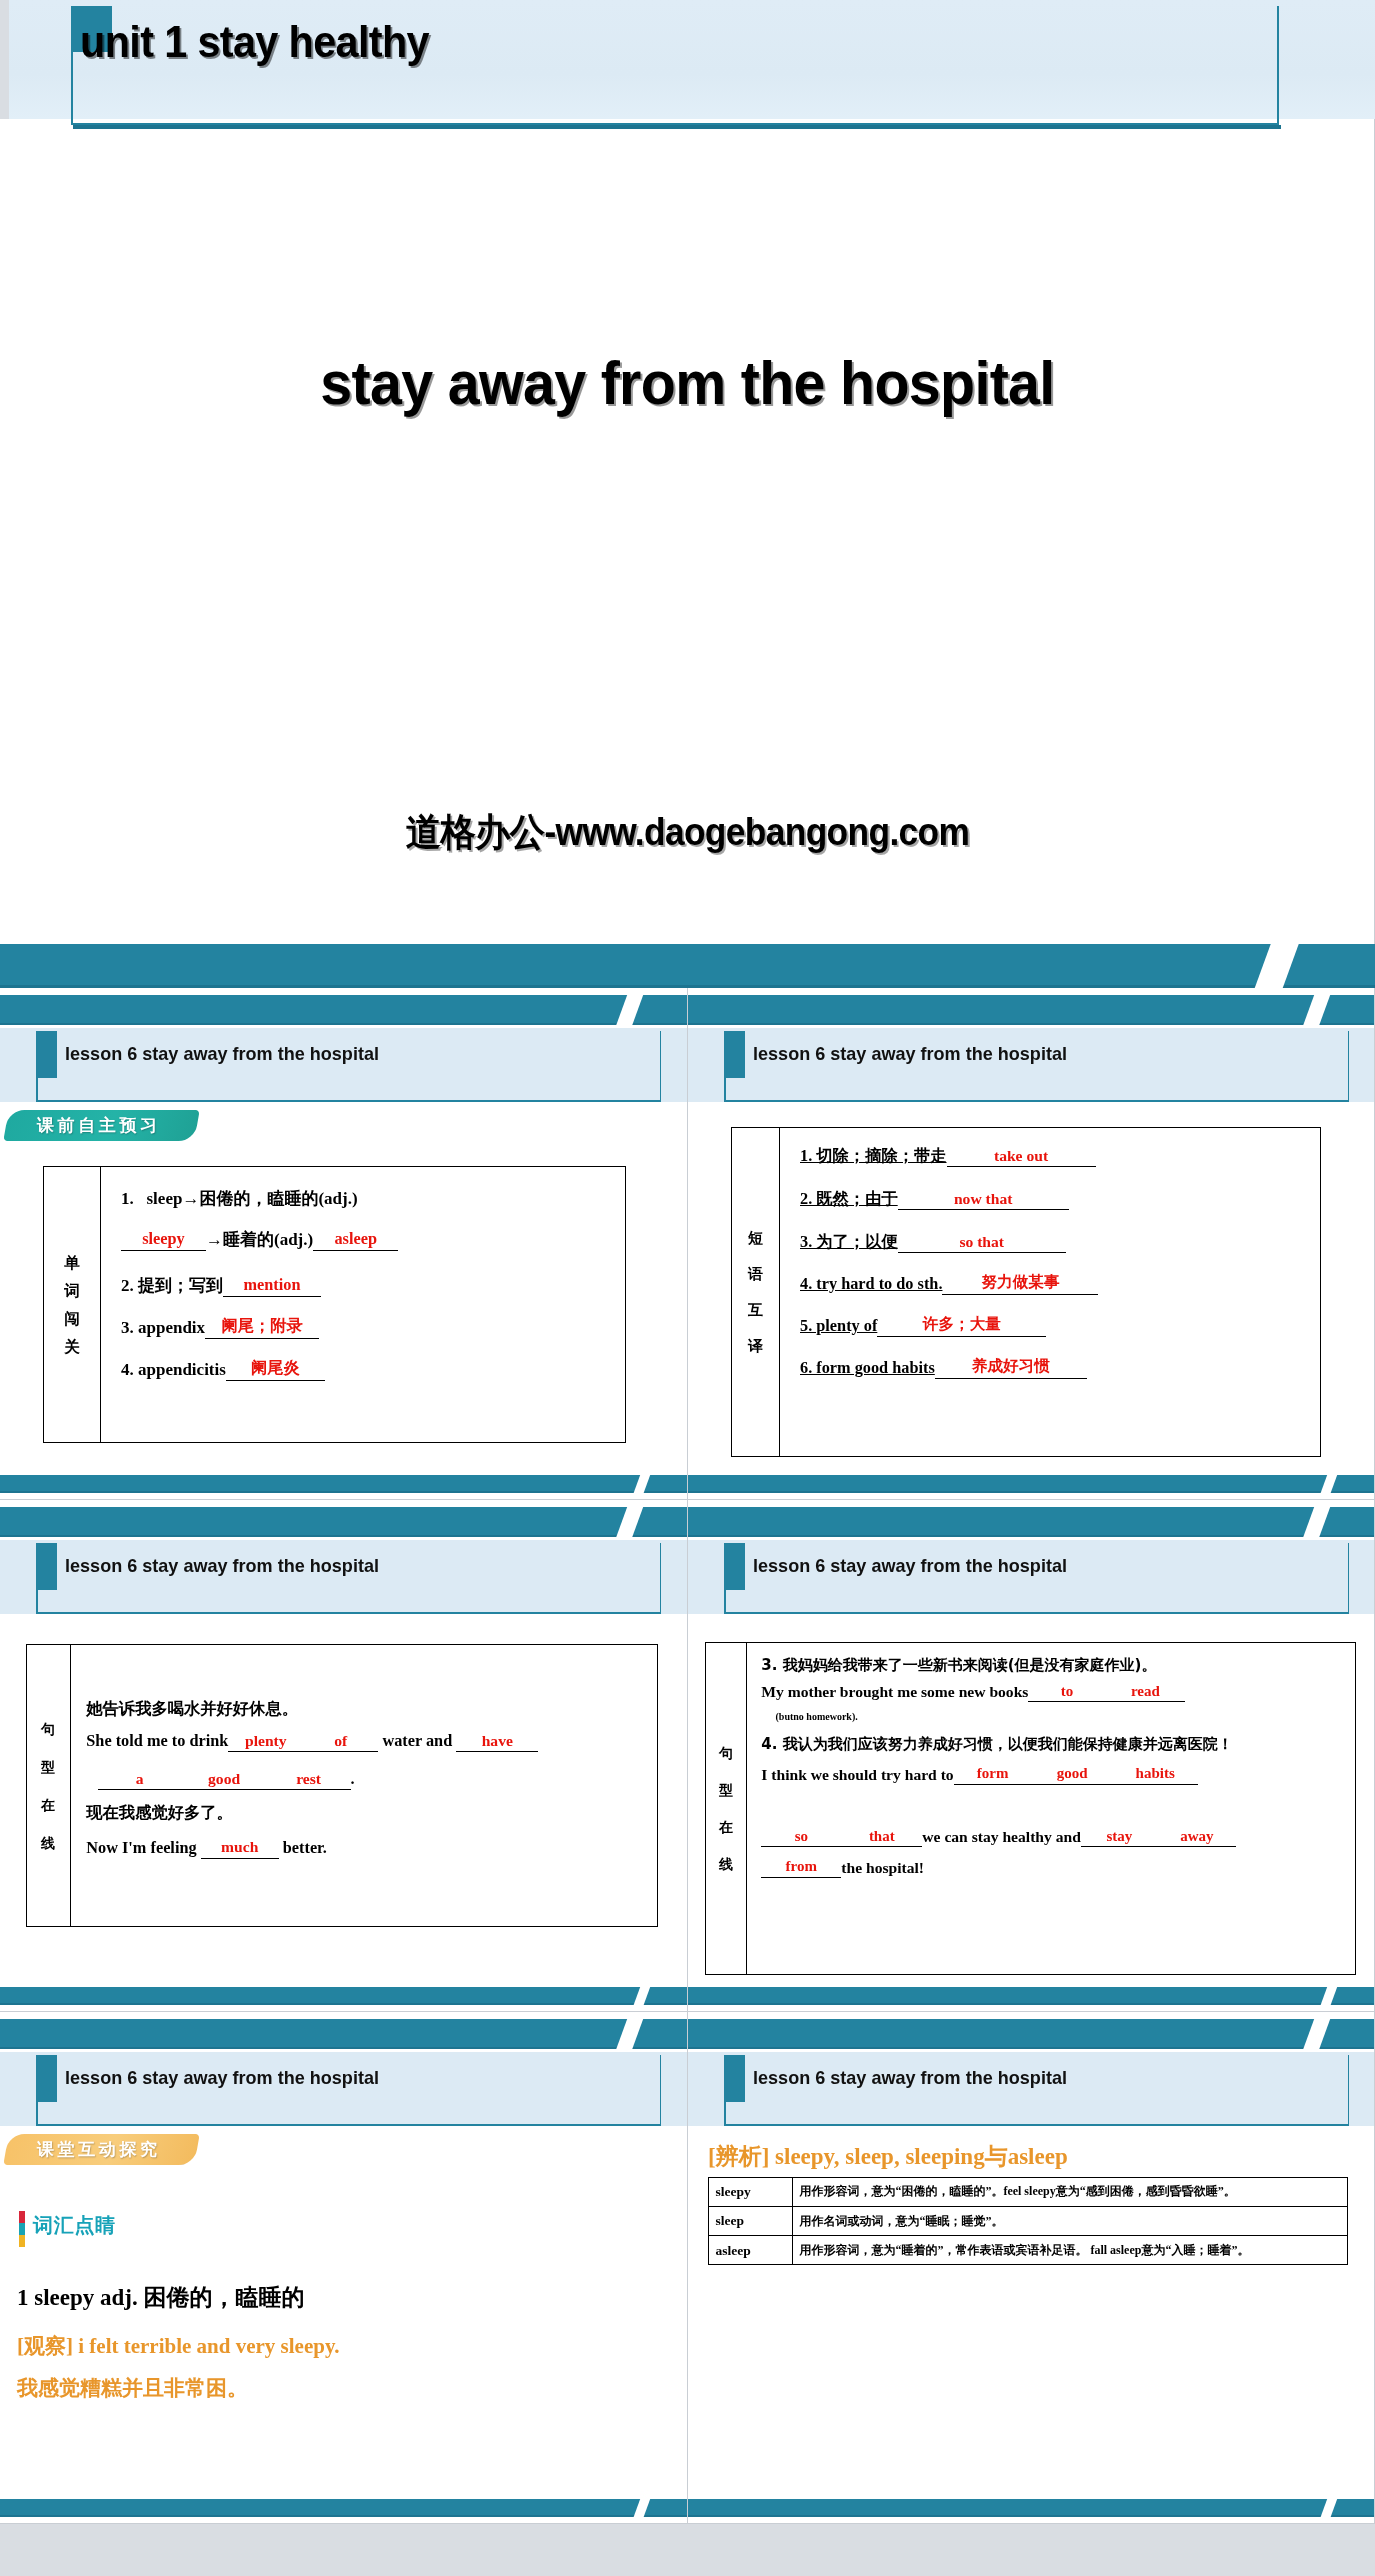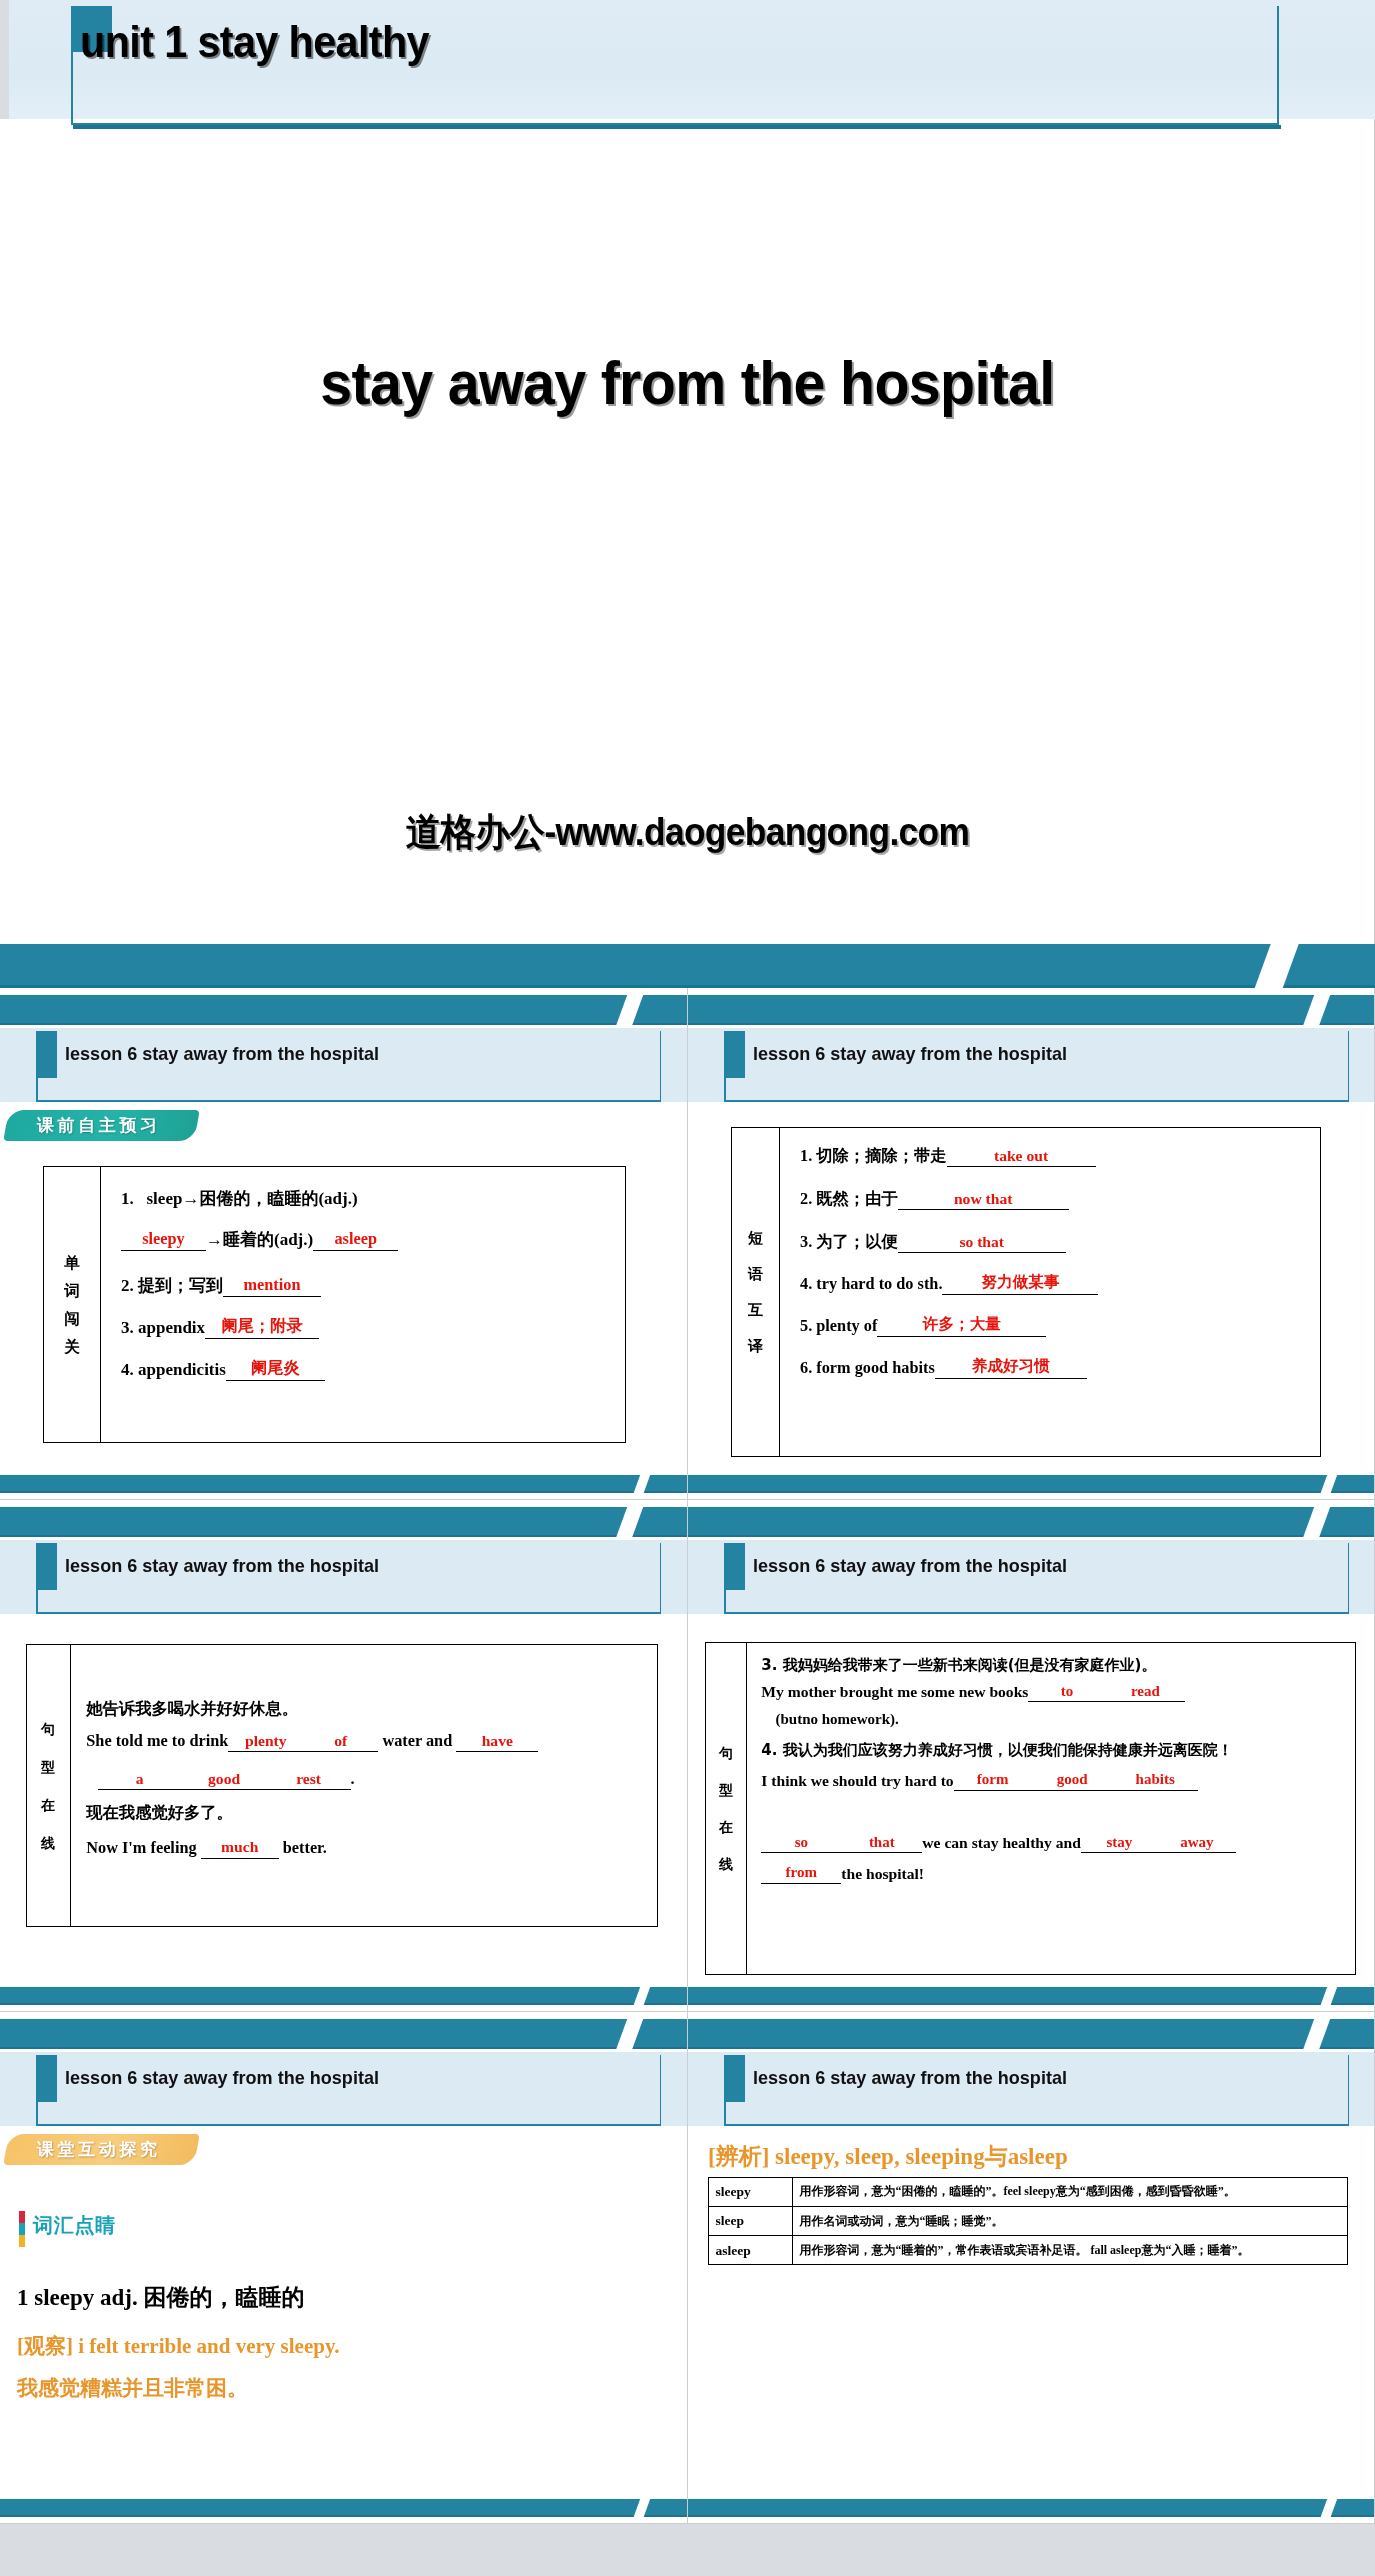--- a/index.html
+++ b/index.html
@@ -435,21 +435,21 @@
     <div class="sub-headtab"></div>
     <div class="sub-headtitle">lesson 6   stay away from the hospital</div>
 
     <div class="sheet" style="left:43px; top:139px; width:590px; height:330px;">
       <div class="vlabel" style="width:48px; font-size:15px; line-height:36px;">
         <span>短</span>
           <span>语</span>
           <span>互</span>
           <span>译</span>
       </div>
-      <div class="body" style="padding-top:12.8px;">
+      <div class="body" style="padding-top:12.8px;text-decoration:underline;">
         <div class="line" style="font-size:16.3px; margin:4.3px 0 0 10px;">
           <span>1. 切除；摘除；带走</span><span class="blank" style="width:149px;">
             <span class="ansover" style="font-size:15.6px;">take out</span>&nbsp;
           </span>
         </div>
         <div class="line" style="font-size:16.3px; margin:21px 0 0 10px;">
           <span>2. 既然；由于</span><span class="blank" style="width:171px;">
             <span class="ansover" style="font-size:15.6px;">now that</span>&nbsp;
           </span>
         </div>
@@ -554,21 +554,21 @@
           <span>3.</span>
           <span>我妈妈给我带来了一些新书来阅读(但是没有家庭作业)。</span>
         </div>
         <div class="line" style="font-size:15.6px; margin:8.5px 0 0 4.3px;">
           <span>My mother brought me some new books</span><span class="blank" style="width:77px;">
             <span class="ansover" style="font-size:15px;">to</span>&nbsp;
           </span><span class="blank" style="width:80px;">
             <span class="ansover" style="font-size:15px;">read</span>&nbsp;
           </span>
         </div>
-        <div class="line" style="font-size:15px; margin:8.5px 0 0 18.5px;">
+        <div class="line" style="font-size:10px; margin:8.5px 0 0 18.5px;">
           <span>(butno homework).</span>
         </div>
         <div class="line" style="font-size:15px; margin:10px 0 0 4.3px; font-family:'DejaVu Sans',sans-serif; white-space:normal; width:604px; line-height:1.6;">
           <span>4.</span>
           <span>我认为我们应该努力养成好习惯，以便我们能保持健康并远离医院！</span>
         </div>
         <div class="line" style="font-size:15.6px; margin:10px 0 0 4.3px;">
           <span>I think we should try hard to</span><span class="blank" style="width:78px;">
             <span class="ansover" style="font-size:15px;">form</span>&nbsp;
           </span><span class="blank" style="width:81px;">

